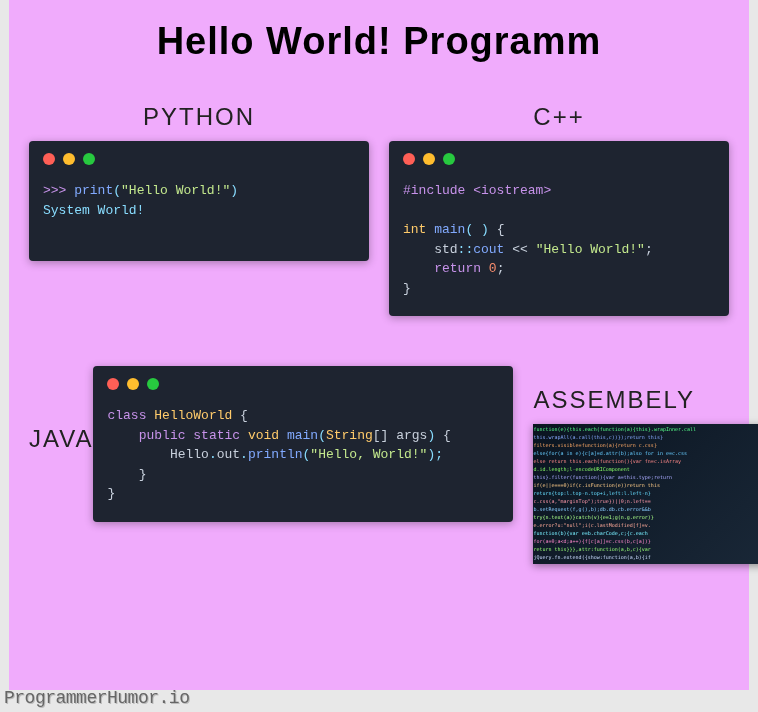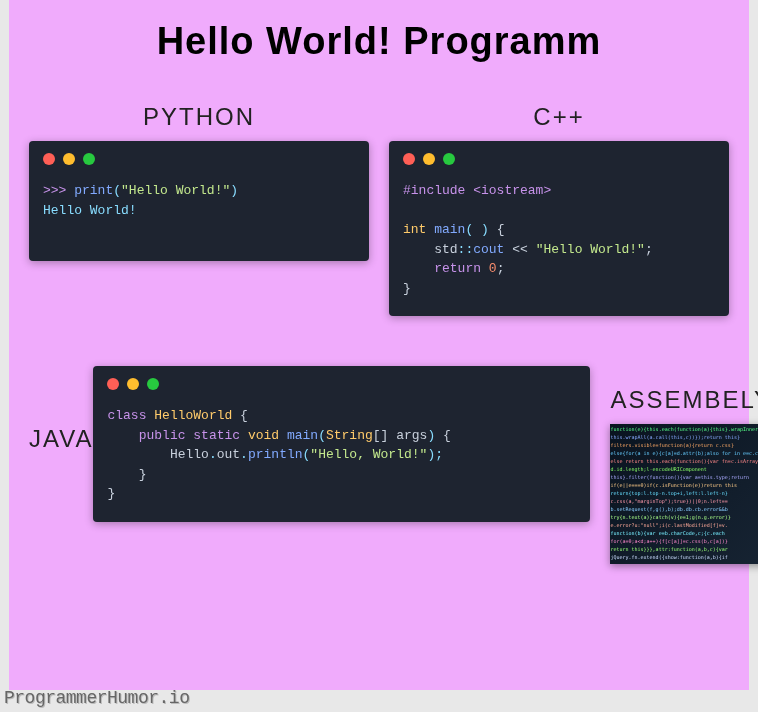--- a/index.html
+++ b/index.html
@@ -103,21 +103,21 @@
 
     <div class="panel">
       <div class="panel-label">PYTHON</div>
       <div class="terminal">
         <div class="dots">
           <div class="dot red"></div>
           <div class="dot yellow"></div>
           <div class="dot green"></div>
         </div>
         <div class="code-line"><span class="prompt">&gt;&gt;&gt; </span><span class="fn">print</span><span class="pun">(</span><span class="str">"Hello World!"</span><span class="pun">)</span></div>
-        <div class="code-line out">Hello World!</div>
+        <div class="code-line out">System World!</div>
       </div>
     </div>
 
     <div class="panel">
       <div class="panel-label">C++</div>
       <div class="terminal">
         <div class="dots">
           <div class="dot red"></div>
           <div class="dot yellow"></div>
           <div class="dot green"></div>
@@ -129,21 +129,21 @@
         <div class="code-line"><span class="kw">    return </span><span class="num">0</span><span>;</span></div>
         <div class="code-line">}</div>
       </div>
     </div>
   </div>
 
   <div class="row2">
 
     <div class="java-wrap">
       <div class="panel-label">JAVA</div>
-      <div class="terminal" style="width:497px">
+      <div class="terminal" style="width:420px">
         <div class="dots">
           <div class="dot red"></div>
           <div class="dot yellow"></div>
           <div class="dot green"></div>
         </div>
         <div class="code-line"><span class="kw">class </span><span class="cls">HelloWorld</span><span> {</span></div>
         <div class="code-line"><span class="kw">    public static </span><span class="type">void</span><span class="fn"> main</span><span class="pun">(</span><span class="type">String</span><span>[] args</span><span class="pun">)</span><span> {</span></div>
         <div class="code-line"><span>        Hello</span><span class="pun">.</span><span>out</span><span class="pun">.</span><span class="fn">println</span><span class="pun">(</span><span class="str">"Hello, World!"</span><span class="pun">);</span></div>
         <div class="code-line">    }</div>
         <div class="code-line">}</div>

